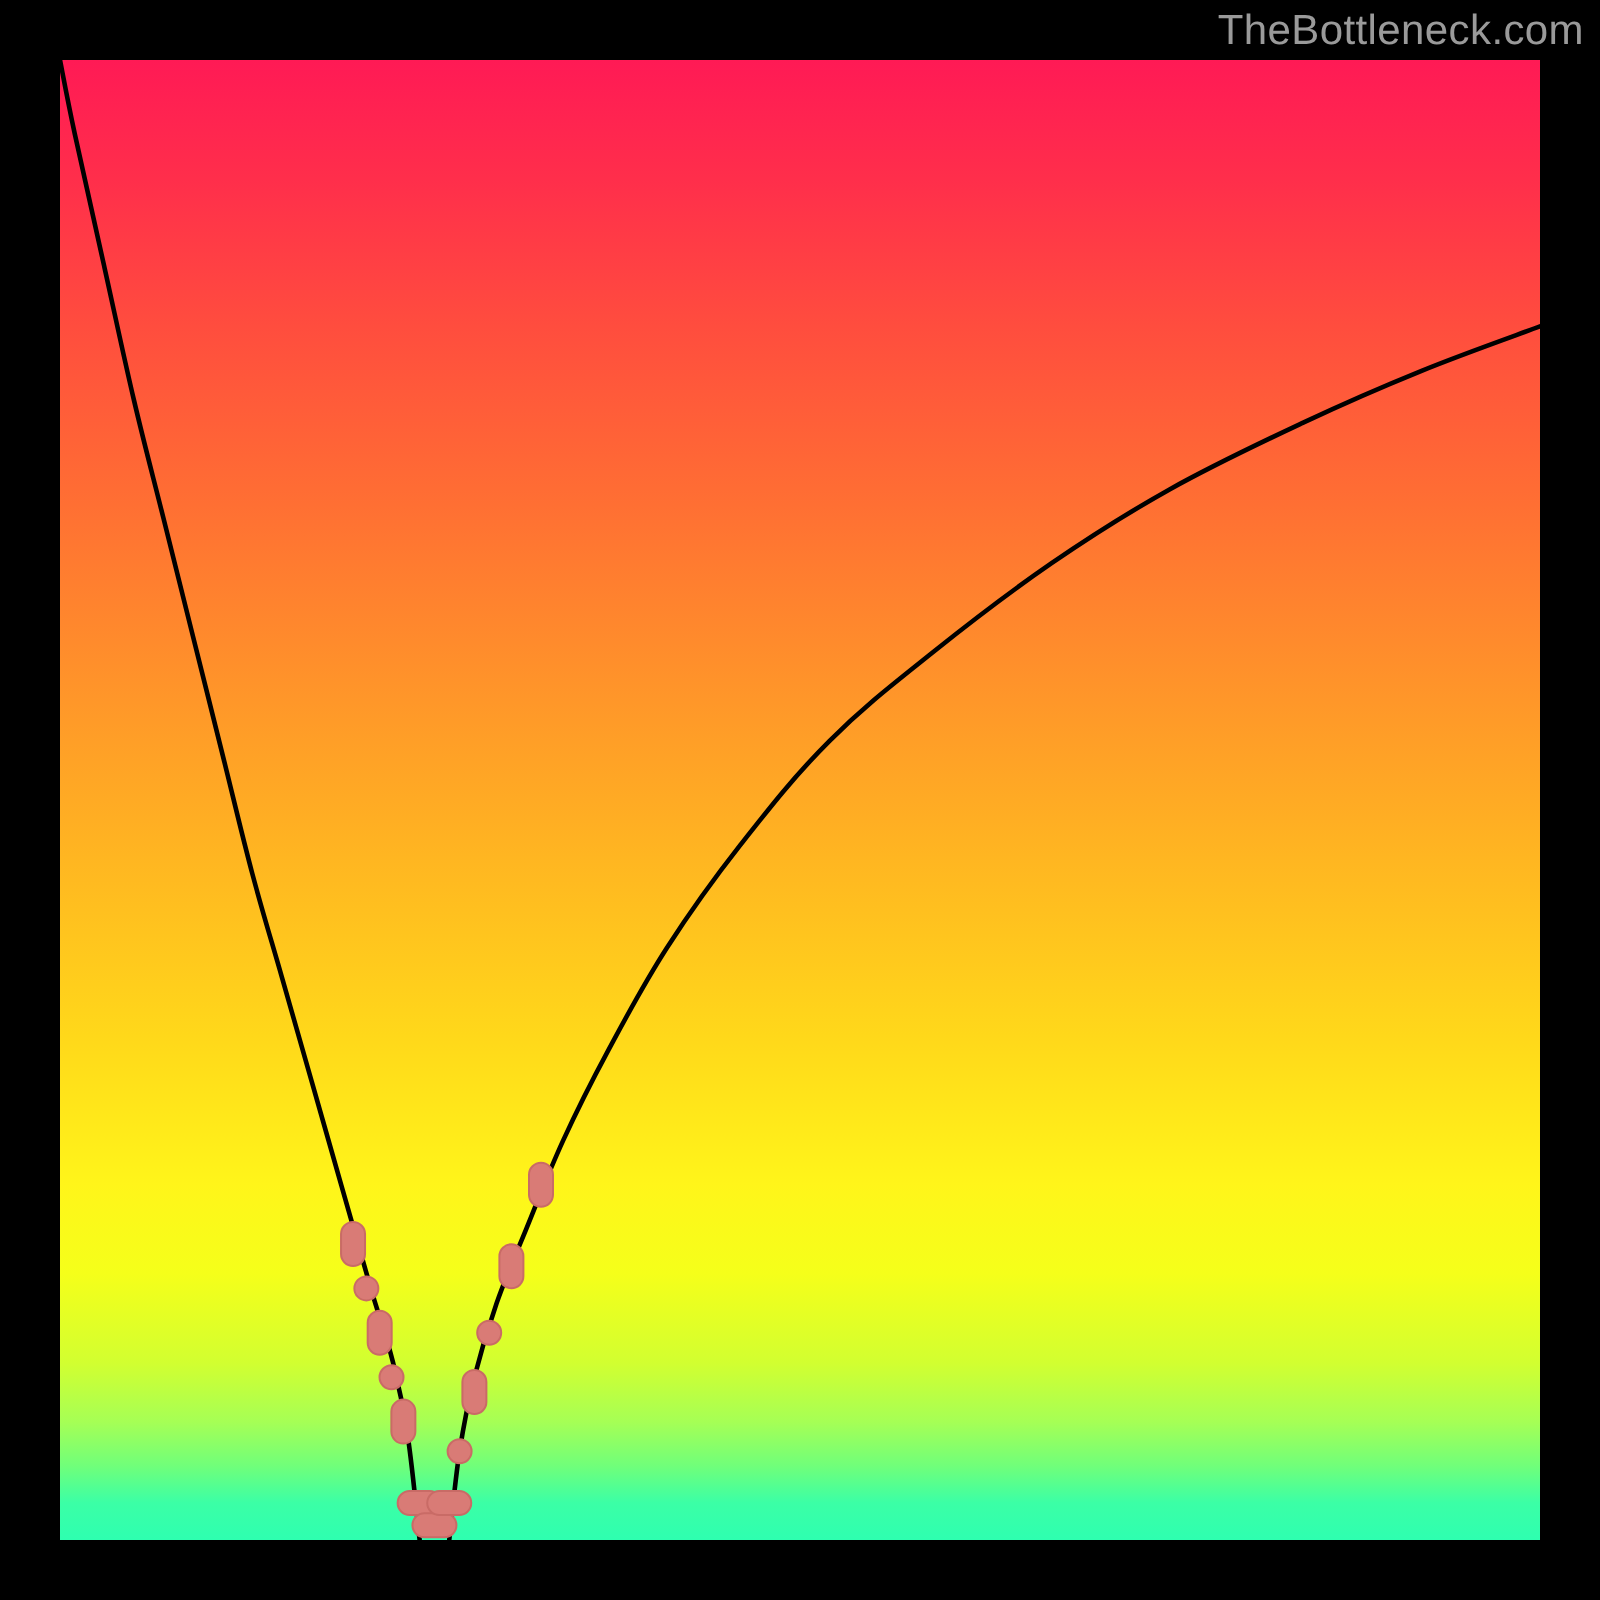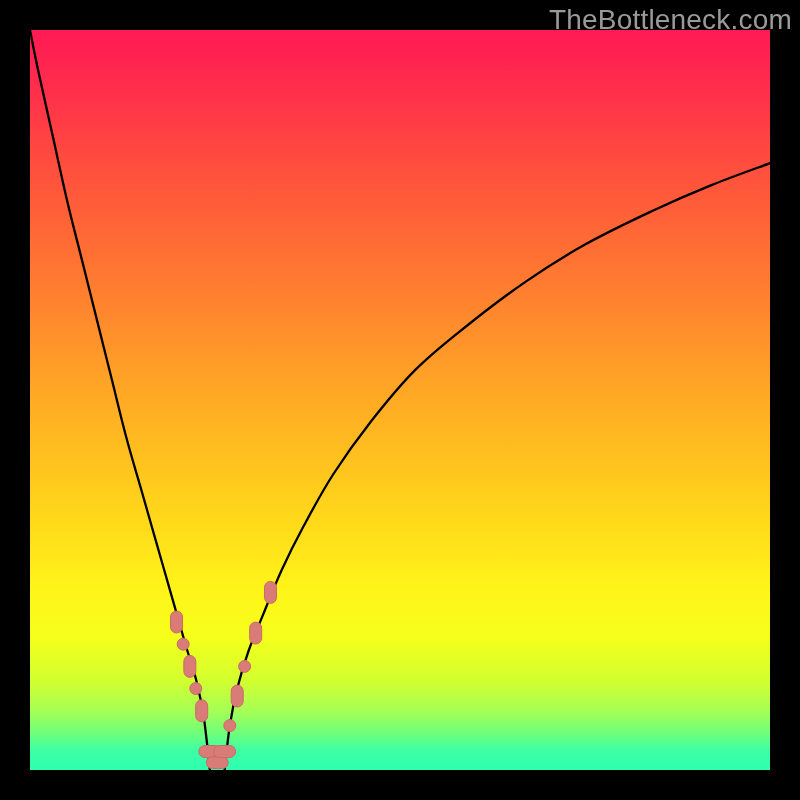--- a/index.html
+++ b/index.html
@@ -49,21 +49,21 @@
       #70ff7a 95%,
       #3bffa6 97.5%,
       #2effb0 100%
     );
   }
   .watermark {
     position: absolute;
     top: 4px;
     right: 8px;
     color: #9a9a9a;
-    font-size: 28px;
+    font-size: 21px;
     font-weight: 500;
     letter-spacing: 0.2px;
     white-space: nowrap;
     user-select: none;
   }
   svg.curve-layer {
     position: absolute;
     left: 0;
     top: 0;
     width: 100%;

